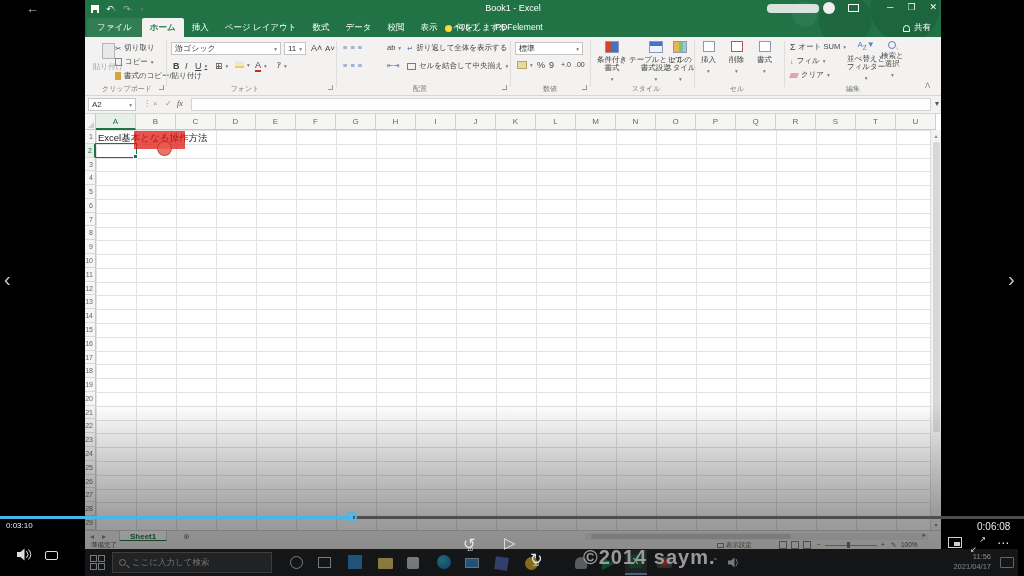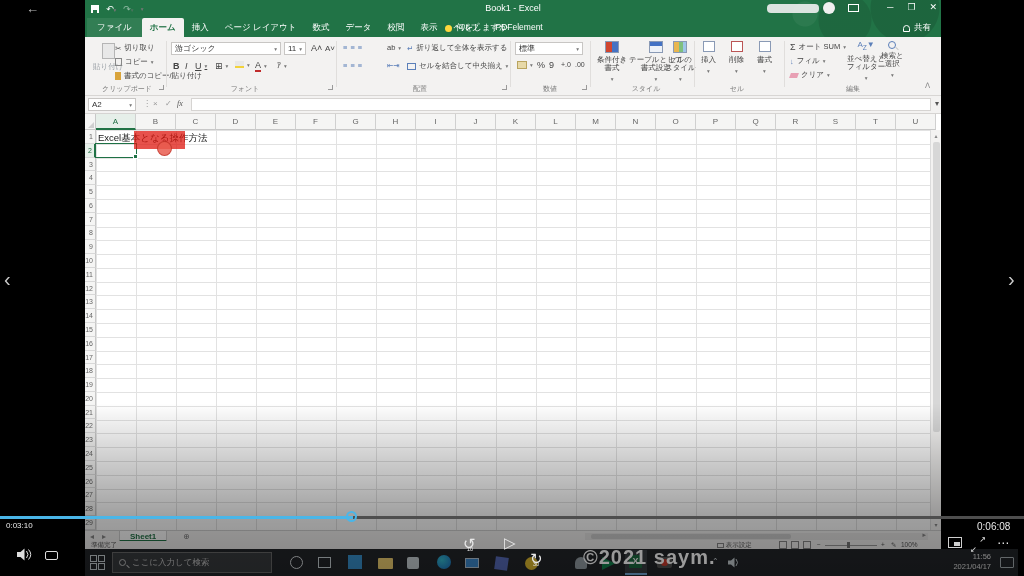--- a/index.html
+++ b/index.html
@@ -439,14 +439,14 @@
 
   <div class="pctl" style="left:948px;top:537px;width:14px;height:11px;border:1px solid #cfcfcf">
       <span style="position:absolute;right:1px;bottom:1px;width:6px;height:4px;background:#cfcfcf"></span>
     </div>
   <div class="pctl" style="left:970px;top:538px;width:16px;height:14px">
     <span style="position:absolute;right:0;top:-3px;font-size:8px">↗</span>
     <span style="position:absolute;left:0;bottom:-2px;font-size:8px">↙</span>
   </div>
   <span class="pctl" style="left:997px;top:536px;font-size:12px">⋯</span>
 
-  <div class="pctl" style="left:583px;top:546px;font-size:20px;font-weight:bold;color:#9a9a9a;letter-spacing:1px">©2021 saym.</div>
+  <div class="pctl" style="left:583px;top:546px;font-size:20px;font-weight:bold;color:#9a9a9a;letter-spacing:1px">©2014 saym.</div>
 </div>
 
 </body></html>

